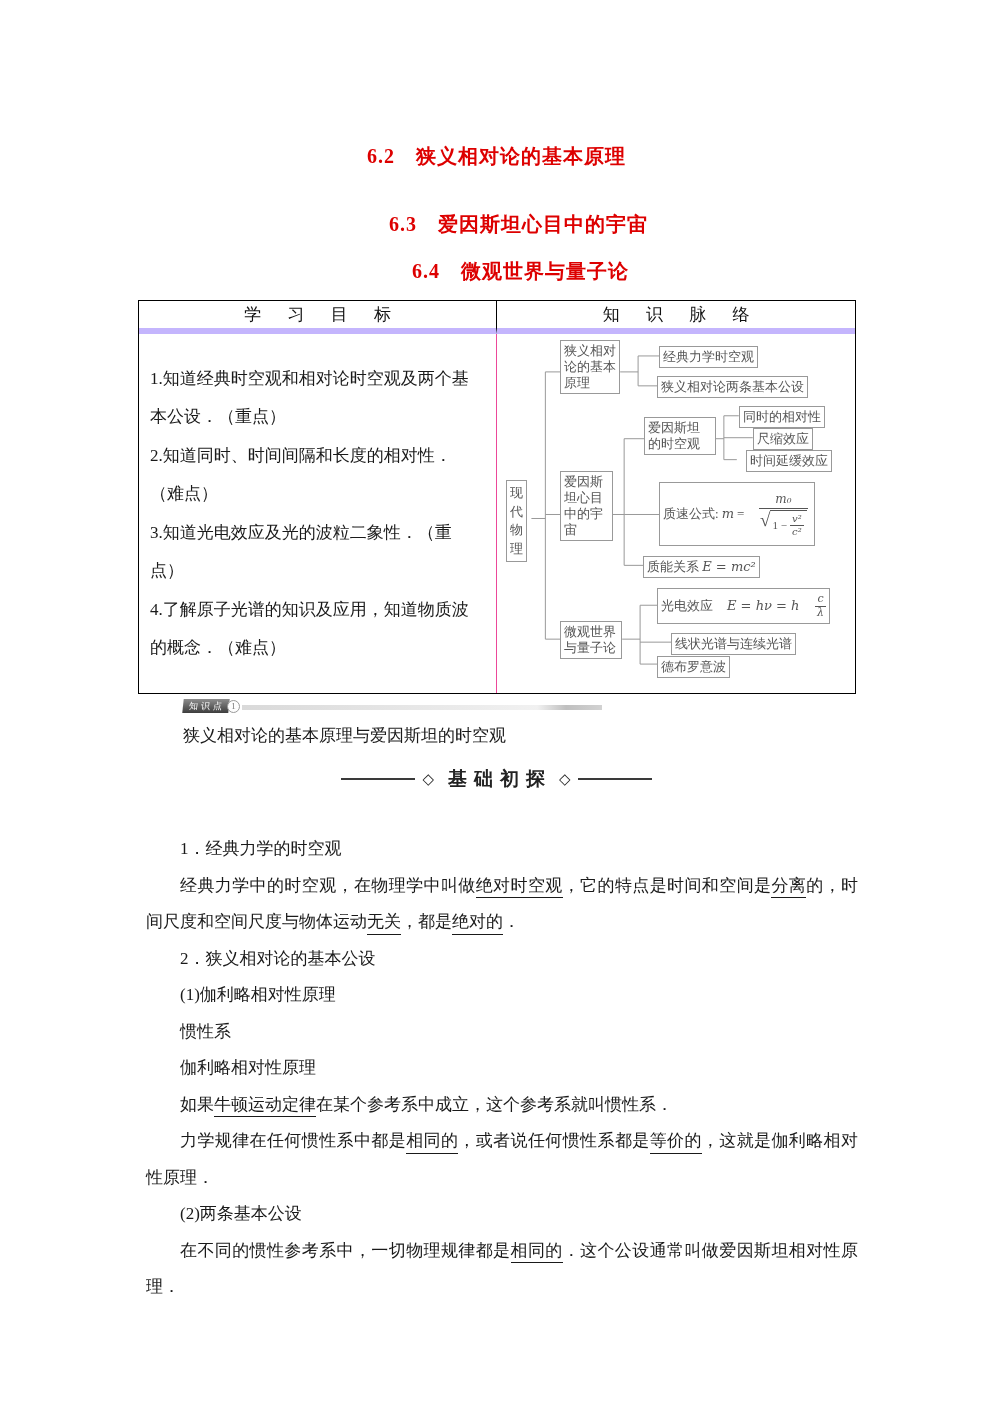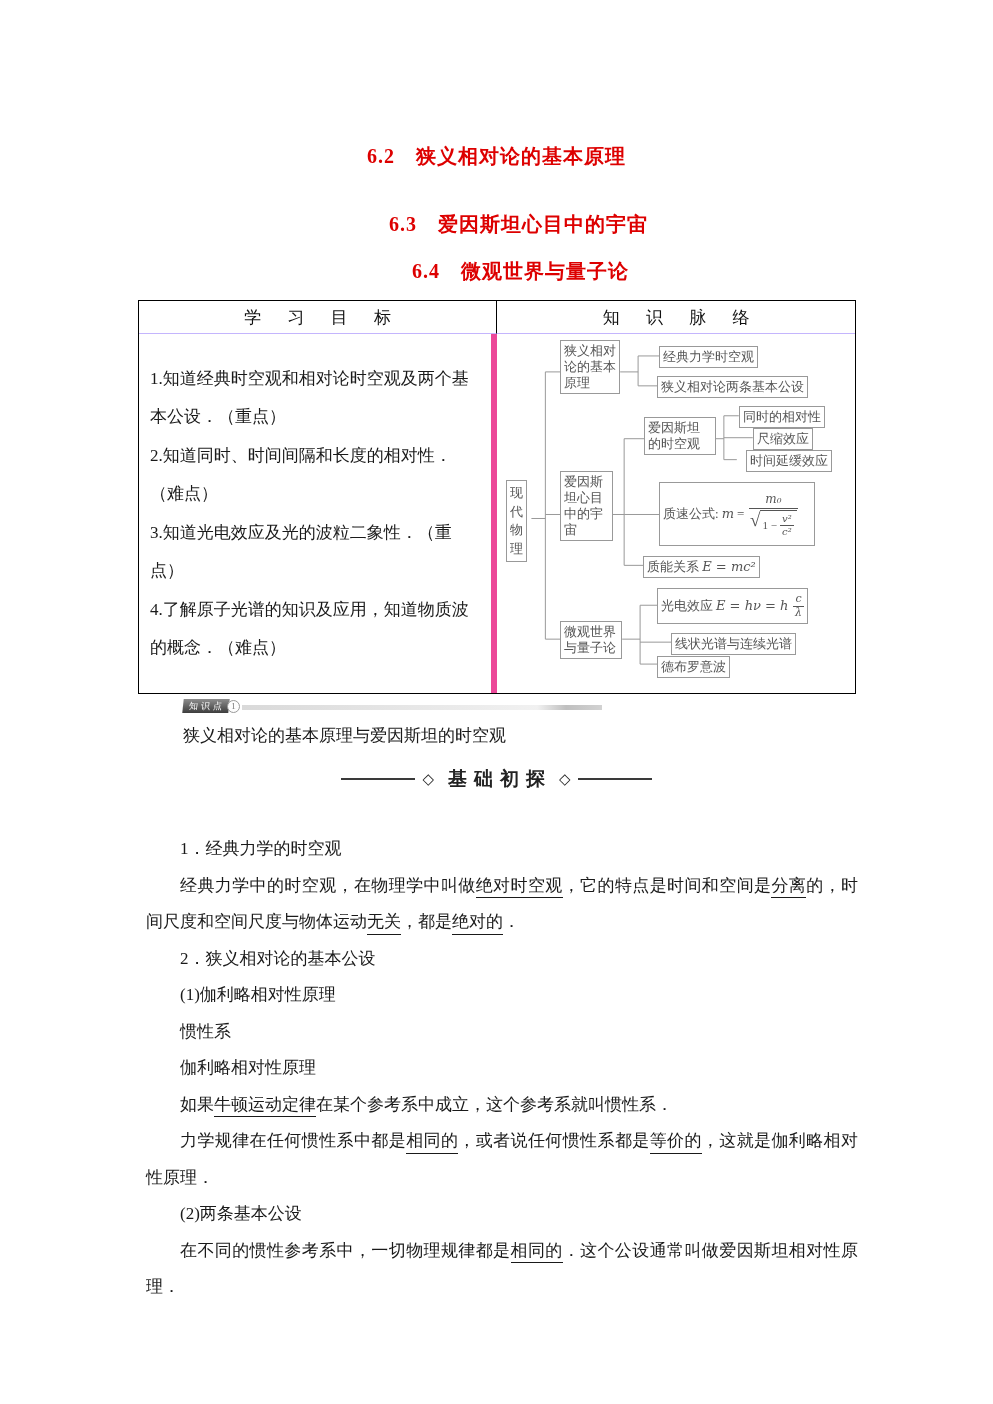--- a/index.html
+++ b/index.html
@@ -13,24 +13,24 @@
   .h { position:absolute; left:0; right:0; text-align:center; color:#dd0000;
        font-weight:bold; font-size:20px; letter-spacing:1px; }
   .h1 { top:143px; }
   .h2 { top:211px; transform:translateX(22px); }
   .h3 { top:258px; transform:translateX(24px); }
 
   
   .tbl { position:absolute; left:138px; top:300px; width:718px; height:394px;
          border:1px solid #000; display:grid;
          grid-template-columns:358px 1fr; grid-template-rows:33px 1fr; }
-  .th { border-bottom:1px solid #c4b5fd; display:flex; align-items:center; justify-content:center;
+  .th { border-bottom:6px solid #c4b5fd; display:flex; align-items:center; justify-content:center;
         font-size:17px; letter-spacing:11px; text-indent:11px; color:#111; }
   .thl { border-right:1px solid #000; }
-  .tcl { border-right:6px solid #ec4899; padding:8px 11px; display:flex; flex-direction:column;
+  .tcl { border-right:1px solid #ec4899; padding:8px 11px; display:flex; flex-direction:column;
          justify-content:center; font-size:17px; line-height:38.5px; }
   .tcr { position:relative; }
 
   
   .conn { position:absolute; left:0; top:0; width:100%; height:100%; }
   .dn { position:absolute; border:1px solid #999; color:#555; background:#fff;
         font-size:13px; line-height:16px; padding:2px 3px; }
   .nw { white-space:nowrap; }
   .dn-root { left:9px;  top:146px; width:21px; line-height:18.5px; text-align:center; padding:3px 2px; }
   .dn-b1   { left:63px;  top:6px;   width:60px; }
@@ -38,25 +38,25 @@
   .dn-b3   { left:63px;  top:287px; width:62px; }
   .dn-b1c1 { left:162px; top:12px; }
   .dn-b1c2 { left:160px; top:42px; }
   .dn-b2c1 { left:147px; top:83px;  width:72px; }
   .dn-g1   { left:242px; top:72px; }
   .dn-g2   { left:256px; top:94px; }
   .dn-g3   { left:249px; top:116px;text-align:center; }
   .dn-b2c2 { left:162px; top:148px; width:156px; height:64px; display:flex;
              align-items:center; gap:3px; }
   .dn-b2c3 { left:146px; top:222px; }
-  .dn-b3c1 { left:160px; top:254px; height:36px; display:flex; align-items:center; gap:3px; }
+  .dn-b3c1 { left:160px; top:254px; height:36px; display:flex; align-items:center; gap:14px; }
   .dn-b3c2 { left:174px; top:299px; }
   .dn-b3c3 { left:160px; top:322px; }
   .mvar { font-family:"DejaVu Serif", serif; font-style:italic; }
-  .frac { display:inline-flex; flex-direction:column; align-items:center; vertical-align:middle; margin-left:2px; }
+  .frac { display:inline-flex; flex-direction:column; align-items:center; vertical-align:middle; margin-left:12px; }
   .fnum { border-bottom:1px solid #555; padding:0 16px 1px; font-size:12px; }
   .fden { display:inline-flex; align-items:flex-start; padding-top:1px; }
   .radical { font-size:19px; line-height:1; margin-right:-1px; font-style:normal; color:#555; }
   .radicand { border-top:1px solid #555; display:inline-flex; align-items:center; gap:3px;
               padding:2px 3px 0 3px; font-size:11px; }
   .ifrac { display:inline-flex; flex-direction:column; align-items:center; font-size:10px; line-height:1.15; }
   .inum { border-bottom:1px solid #555; padding:0 2px; }
   .pfrac { vertical-align:middle; margin-left:2px; font-size:11px; }
 
   

